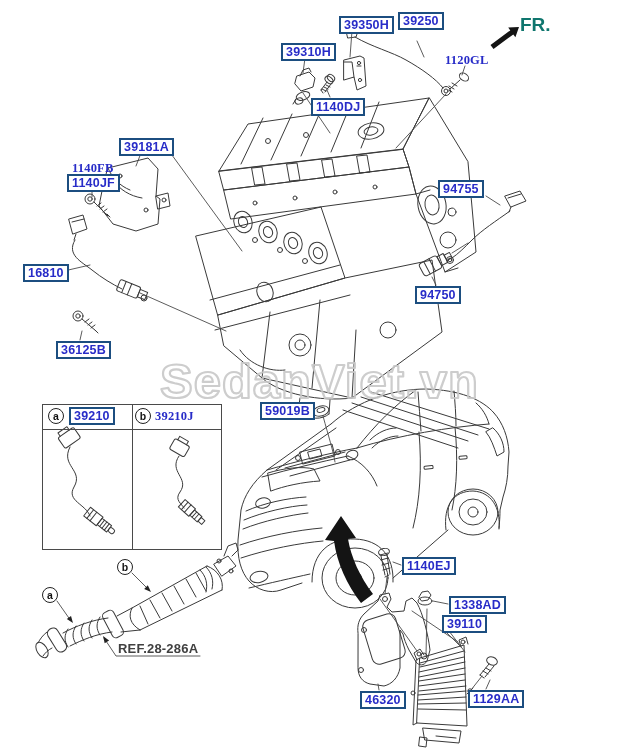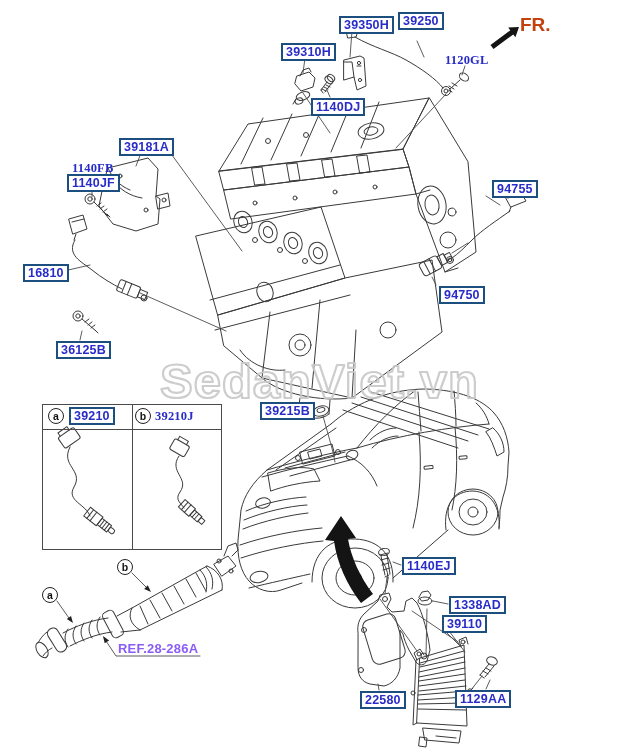--- a/index.html
+++ b/index.html
@@ -4,22 +4,22 @@
 <style>
   html,body{margin:0;padding:0;background:#fff;}
   #stage{position:relative;width:638px;height:754px;background:#ffffff;overflow:hidden;
          font-family:"Liberation Sans",sans-serif;}
   #art{position:absolute;left:0;top:0;}
   
   .bl,.pl{position:absolute;font:bold 12.5px/14px "Liberation Sans",sans-serif;
           color:#282cc8;white-space:nowrap;z-index:5;letter-spacing:.2px;}
   .bl{background:#fff;border:2px solid #1c4e80;padding:0 3px;}
   .pl{background:transparent;font-family:Liberation Serif, serif;}
-  .fr{position:absolute;font:bold 19px "Liberation Sans",sans-serif;color:#c2410c;z-index:5;}
-  .ref{position:absolute;font:bold 13px "Liberation Sans",sans-serif;color:#8b5cf6;z-index:5;letter-spacing:.2px;}
+  .fr{position:absolute;font:bold 19px "Liberation Sans",sans-serif;color:#0f766e;z-index:5;}
+  .ref{position:absolute;font:bold 13px "Liberation Sans",sans-serif;color:#404040;z-index:5;letter-spacing:.2px;}
   .callout{position:absolute;width:14px;height:14px;border:1.6px solid #222;border-radius:50%;
            background:#fff;color:#111;font:bold 10.5px/14px "Liberation Sans",sans-serif;
            text-align:center;z-index:5;}
   
   .inset{position:absolute;left:42px;top:404px;width:178px;height:144px;
          border:1.6px solid #4a4a4a;z-index:3;background:transparent;}
   .inset .vline{position:absolute;left:89px;top:0;bottom:0;border-left:1.4px solid #4a4a4a;}
   .inset .hline{position:absolute;left:0;right:0;top:24px;border-top:1.4px solid #4a4a4a;}
 </style>
 </head>
@@ -307,27 +307,27 @@
 <div class="bl" style="left:339px;top:16px">39350H</div>
 <div class="bl" style="left:281px;top:43px">39310H</div>
 <div class="bl" style="left:398px;top:12px">39250</div>
 <div class="pl" style="left:445px;top:53px">1120GL</div>
 <div class="bl" style="left:311px;top:98px">1140DJ</div>
 <div class="bl" style="left:119px;top:138px">39181A</div>
 <div class="pl" style="left:72px;top:161px">1140FB</div>
 <div class="bl" style="left:67px;top:174px">1140JF</div>
 <div class="bl" style="left:23px;top:264px">16810</div>
 <div class="bl" style="left:56px;top:341px">36125B</div>
-<div class="bl" style="left:492px;top:180px">94755</div>
-<div class="bl" style="left:439px;top:286px">94750</div>
-<div class="bl" style="left:260px;top:402px">39215B</div>
+<div class="bl" style="left:438px;top:180px">94755</div>
+<div class="bl" style="left:415px;top:286px">94750</div>
+<div class="bl" style="left:260px;top:402px">59019B</div>
 <div class="bl" style="left:69px;top:407px">39210</div>
 <div class="pl" style="left:155px;top:409px">39210J</div>
 <div class="bl" style="left:402px;top:557px">1140EJ</div>
 <div class="bl" style="left:449px;top:596px">1338AD</div>
 <div class="bl" style="left:442px;top:615px">39110</div>
-<div class="bl" style="left:360px;top:691px">22580</div>
-<div class="bl" style="left:455px;top:690px">1129AA</div>
+<div class="bl" style="left:360px;top:691px">46320</div>
+<div class="bl" style="left:468px;top:690px">1129AA</div>
 
 <div class="ref" style="left:118px;top:641px">REF.28-286A</div>
 <div class="fr" style="left:520px;top:14px">FR.</div>
 
 </div>
 
 </body></html>

